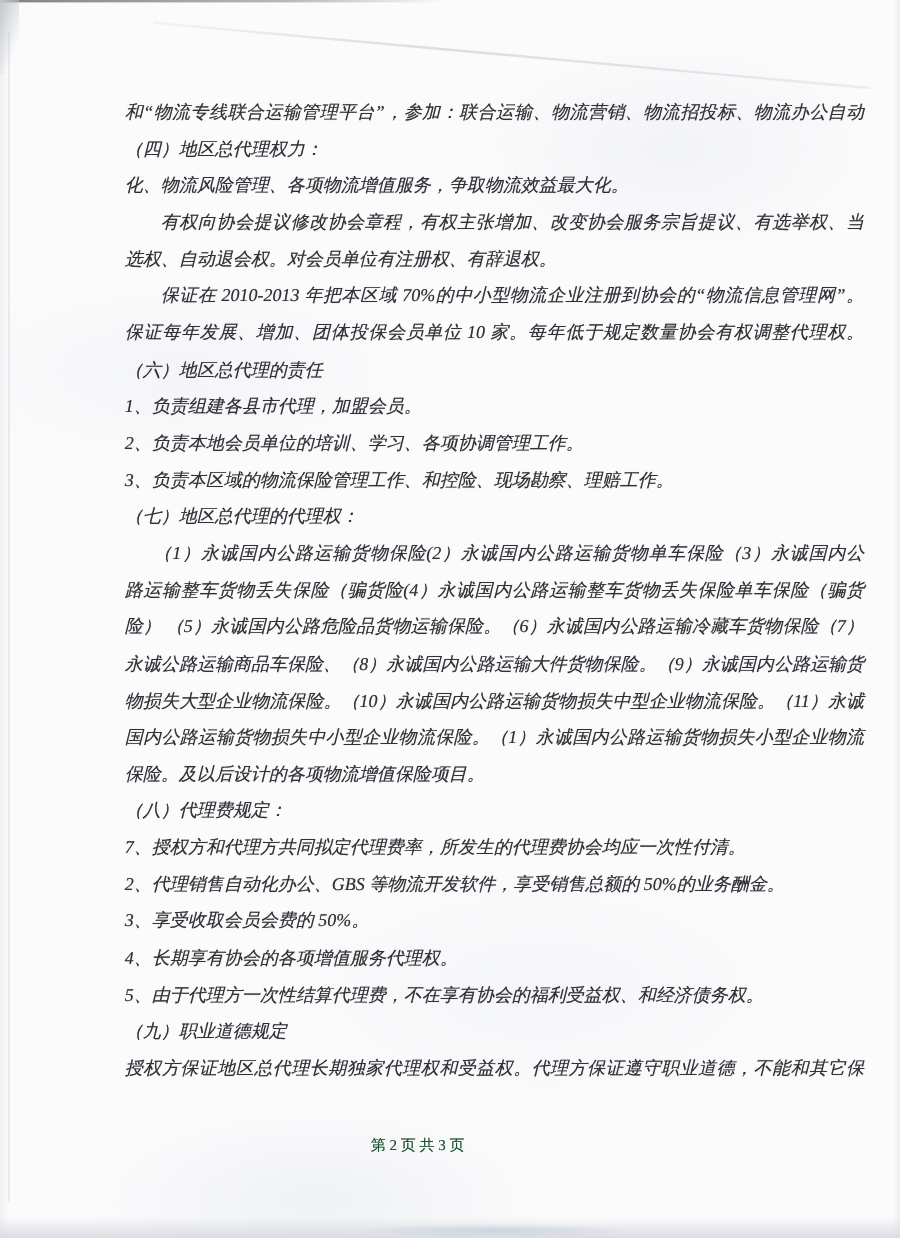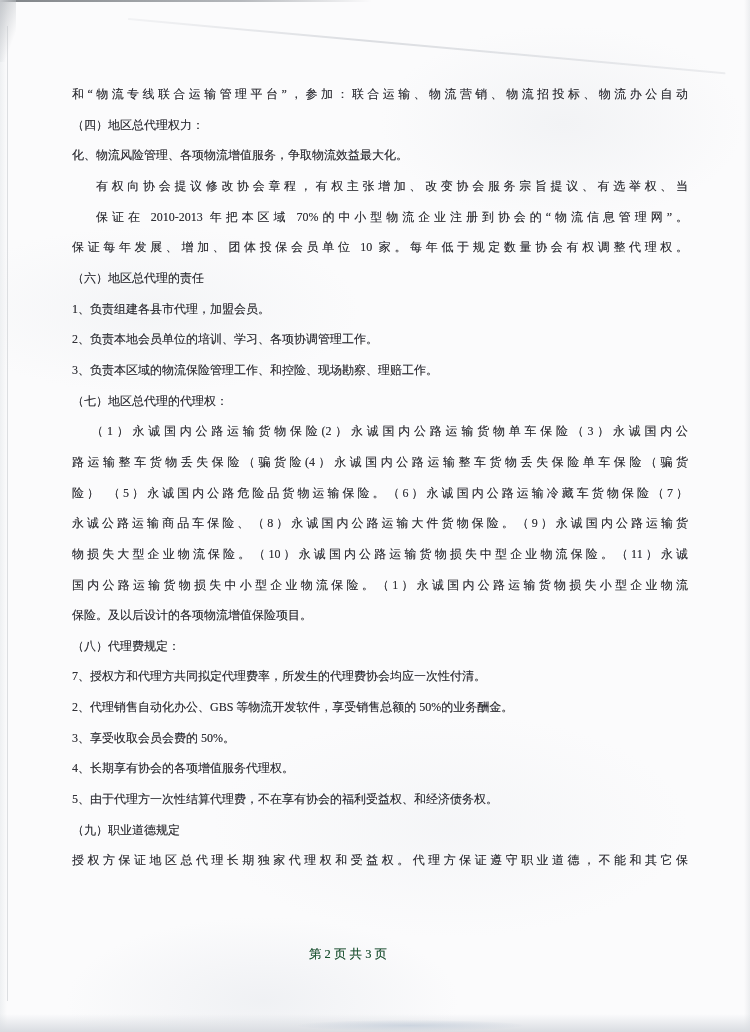--- a/index.html
+++ b/index.html
@@ -53,28 +53,29 @@
   }
   .scan-bottom-smudge {
     position: absolute; left: 298px; bottom: 1px; width: 225px; height: 11px;
     border-radius: 50%;
     background: radial-gradient(ellipse at center, rgba(196,206,219,0.75), rgba(196,206,219,0) 75%);
   }
 
   
   .text-block {
     position: absolute;
-    left: 72px;
+    left: 104px;
     top: 79px;
     width: 616px;
-    font-size: 12px;
+    font-size: 15px;
     line-height: 30.65px;
     color: #303036;
     text-shadow: 0 0 0.6px rgba(48,48,54,0.55);
     word-break: break-all;
+    font-style: italic;
   }
   .text-block .line {
     white-space: nowrap;
     text-align: left;
   }
   .text-block .line.fill {
     white-space: normal;
     text-align: justify;
     text-align-last: justify;
   }
@@ -99,20 +100,21 @@
 <div class="scan-top-left-wedge"></div>
 <div class="scan-diagonal-crease"></div>
 <div class="scan-bottom-band"></div>
 <div class="scan-bottom-smudge"></div>
 
 <div class="text-block" style="color: rgb(48, 48, 54);">
     <div class="line fill">和“物流专线联合运输管理平台”，参加：联合运输、物流营销、物流招投标、物流办公自动</div>
     <div class="line">（四）地区总代理权力：</div>
     <div class="line">化、物流风险管理、各项物流增值服务，争取物流效益最大化。</div>
     <div class="line fill" style="text-indent: 2em;">有权向协会提议修改协会章程，有权主张增加、改变协会服务宗旨提议、有选举权、当</div>
+    <div class="line">选权、自动退会权。对会员单位有注册权、有辞退权。</div>
     <div class="line fill" style="text-indent: 2em;">保证在 2010-2013 年把本区域 70%的中小型物流企业注册到协会的“物流信息管理网”。</div>
     <div class="line fill">保证每年发展、增加、团体投保会员单位 10 家。每年低于规定数量协会有权调整代理权。</div>
     <div class="line">（六）地区总代理的责任</div>
     <div class="line">1、负责组建各县市代理，加盟会员。</div>
     <div class="line">2、负责本地会员单位的培训、学习、各项协调管理工作。</div>
     <div class="line">3、负责本区域的物流保险管理工作、和控险、现场勘察、理赔工作。</div>
     <div class="line">（七）地区总代理的代理权：</div>
     <div class="line fill" style="text-indent: 1.6em;">（1）永诚国内公路运输货物保险(2）永诚国内公路运输货物单车保险（3）永诚国内公</div>
     <div class="line fill">路运输整车货物丢失保险（骗货险(4）永诚国内公路运输整车货物丢失保险单车保险（骗货</div>
     <div class="line fill">险） （5）永诚国内公路危险品货物运输保险。（6）永诚国内公路运输冷藏车货物保险（7）</div>

